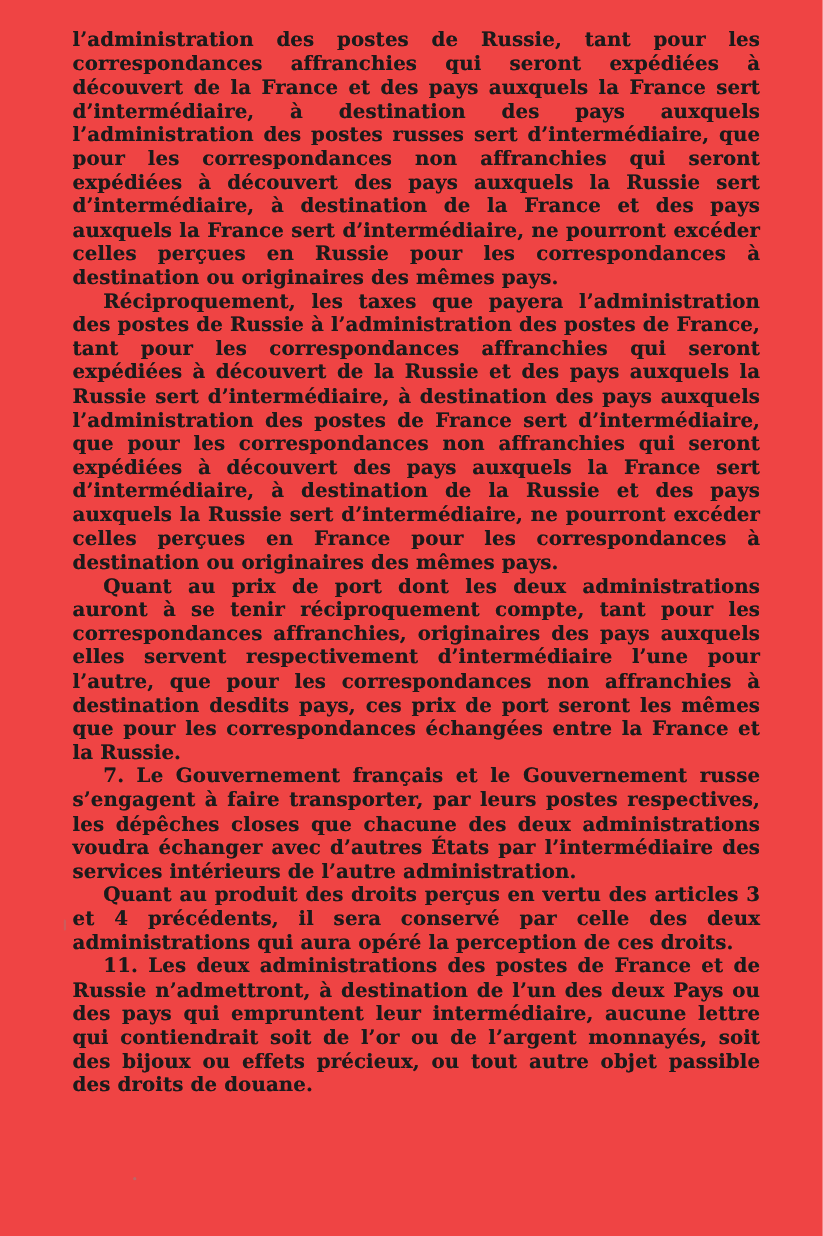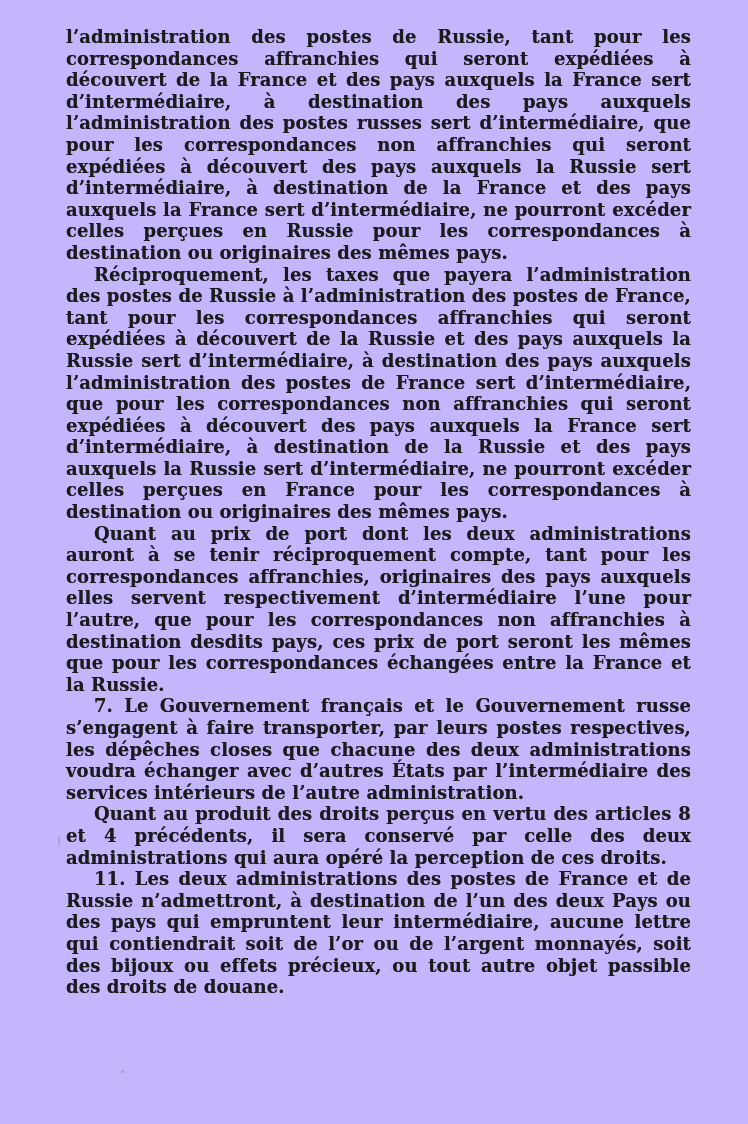--- a/index.html
+++ b/index.html
@@ -5,21 +5,21 @@
   * { box-sizing: border-box; }
   html, body {
     margin: 0;
     padding: 0;
     background: #ffffff;
   }
   .page {
     position: relative;
     width: 748px;
     height: 1124px;
-    background: #c4b5fd;
+    background: #ef4444;
     overflow: hidden;
     font-family: "DejaVu Serif", "Liberation Serif", serif;
   }
   .textblock {
     position: absolute;
     left: 66px;
     top: 26px;
     width: 625px;
     color: #1b1b1b;
     font-size: 18px;
@@ -48,19 +48,19 @@
 </style>
 </head>
 <body>
 
 <div class="page">
   <div class="textblock">
     <p class="continuation">l’administration des postes de Russie, tant pour les correspondances affranchies qui seront expédiées à découvert de la France et des pays auxquels la France sert d’intermédiaire, à destination des pays auxquels l’administration des postes russes sert d’intermédiaire, que pour les correspondances non affranchies qui seront expédiées à découvert des pays auxquels la Russie sert d’intermédiaire, à destination de la France et des pays auxquels la France sert d’intermédiaire, ne pourront excéder celles perçues en Russie pour les correspondances à destination ou originaires des mêmes pays.</p>
     <p>Réciproquement, les taxes que payera l’administration des postes de Russie à l’administration des postes de France, tant pour les correspondances affranchies qui seront expédiées à découvert de la Russie et des pays auxquels la Russie sert d’intermédiaire, à destination des pays auxquels l’administration des postes de France sert d’intermédiaire, que pour les correspondances non affranchies qui seront expédiées à découvert des pays auxquels la France sert d’intermédiaire, à destination de la Russie et des pays auxquels la Russie sert d’intermédiaire, ne pourront excéder celles perçues en France pour les correspondances à destination ou originaires des mêmes pays.</p>
     <p>Quant au prix de port dont les deux administrations auront à se tenir réciproquement compte, tant pour les correspondances affranchies, originaires des pays auxquels elles servent respectivement d’intermédiaire l’une pour l’autre, que pour les correspondances non affranchies à destination desdits pays, ces prix de port seront les mêmes que pour les correspondances échangées entre la France et la Russie.</p>
     <p>7. Le Gouvernement français et le Gouvernement russe s’engagent à faire transporter, par leurs postes respectives, les dépêches closes que chacune des deux administrations voudra échanger avec d’autres États par l’intermédiaire des services intérieurs de l’autre administration.</p>
-    <p>Quant au produit des droits perçus en vertu des articles 8 et 4 précédents, il sera conservé par celle des deux administrations qui aura opéré la perception de ces droits.</p>
+    <p>Quant au produit des droits perçus en vertu des articles 3 et 4 précédents, il sera conservé par celle des deux administrations qui aura opéré la perception de ces droits.</p>
     <p>11. Les deux administrations des postes de France et de Russie n’admettront, à destination de l’un des deux Pays ou des pays qui empruntent leur intermédiaire, aucune lettre qui contiendrait soit de l’or ou de l’argent monnayés, soit des bijoux ou effets précieux, ou tout autre objet passible des droits de douane.</p>
 
   </div>
   <div class="speckle speckle-1"></div>
   <div class="speckle speckle-2"></div>
 </div>
 
 </body></html>

